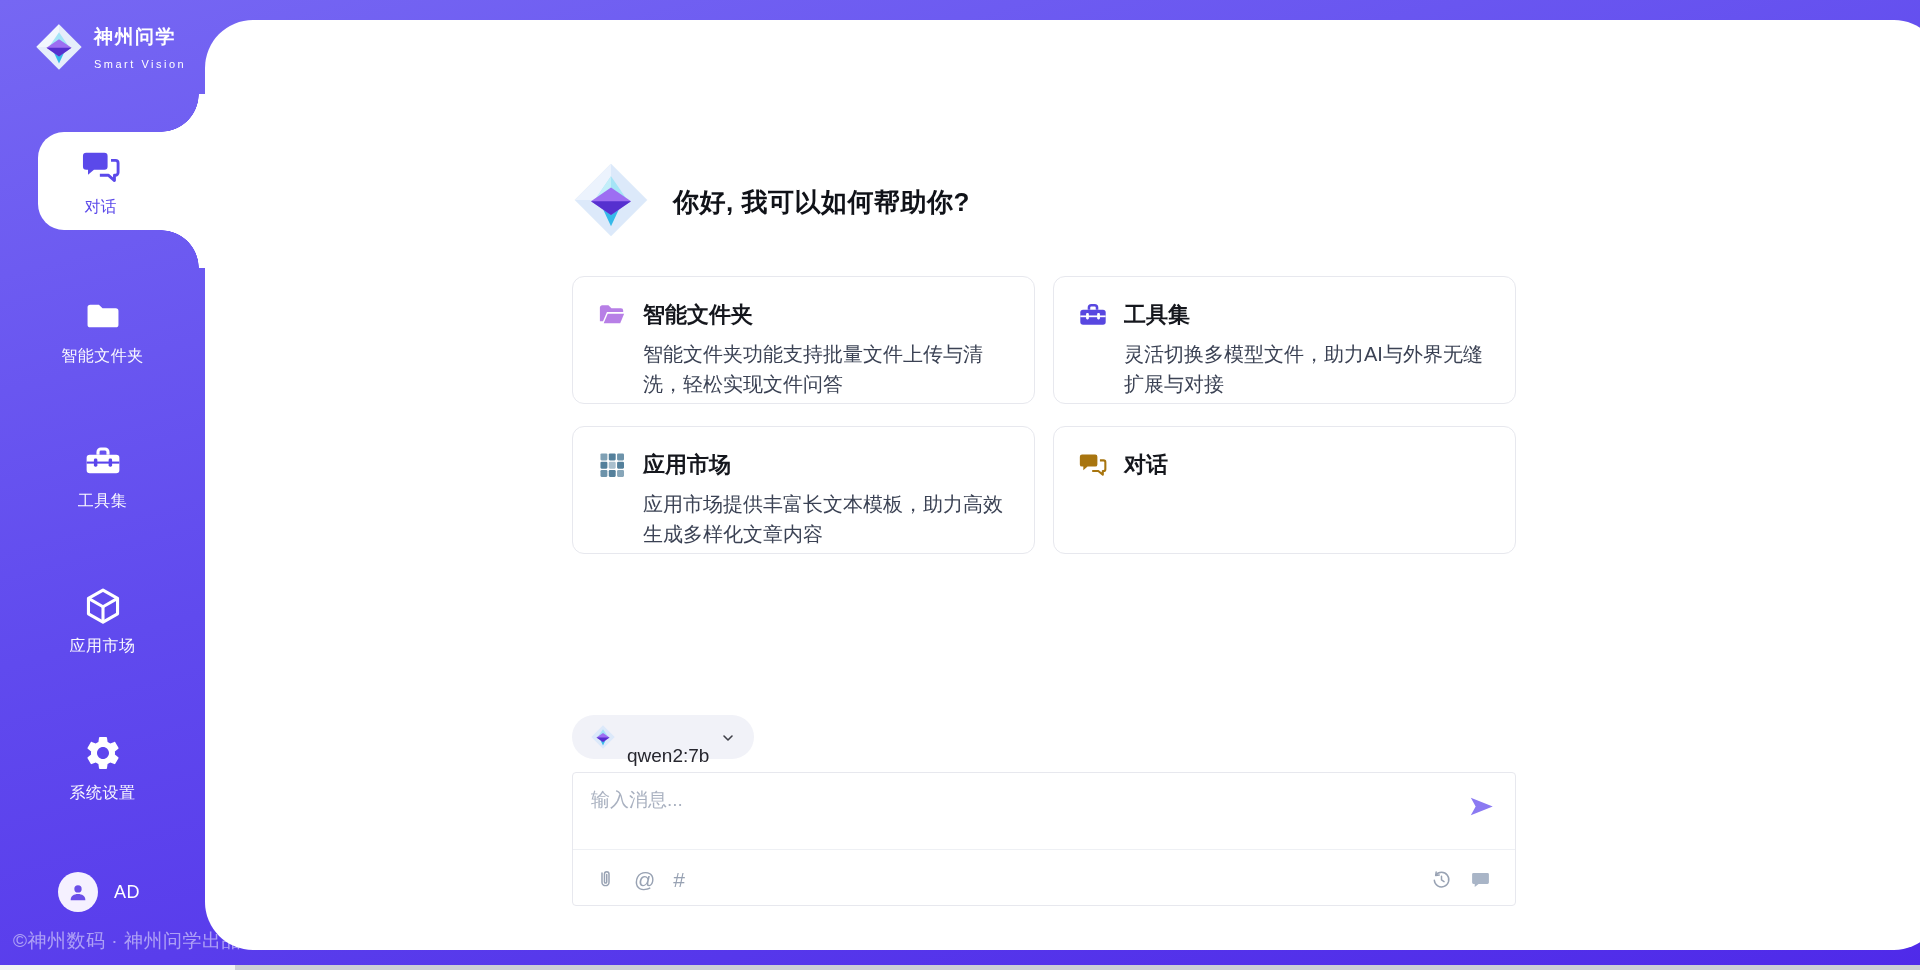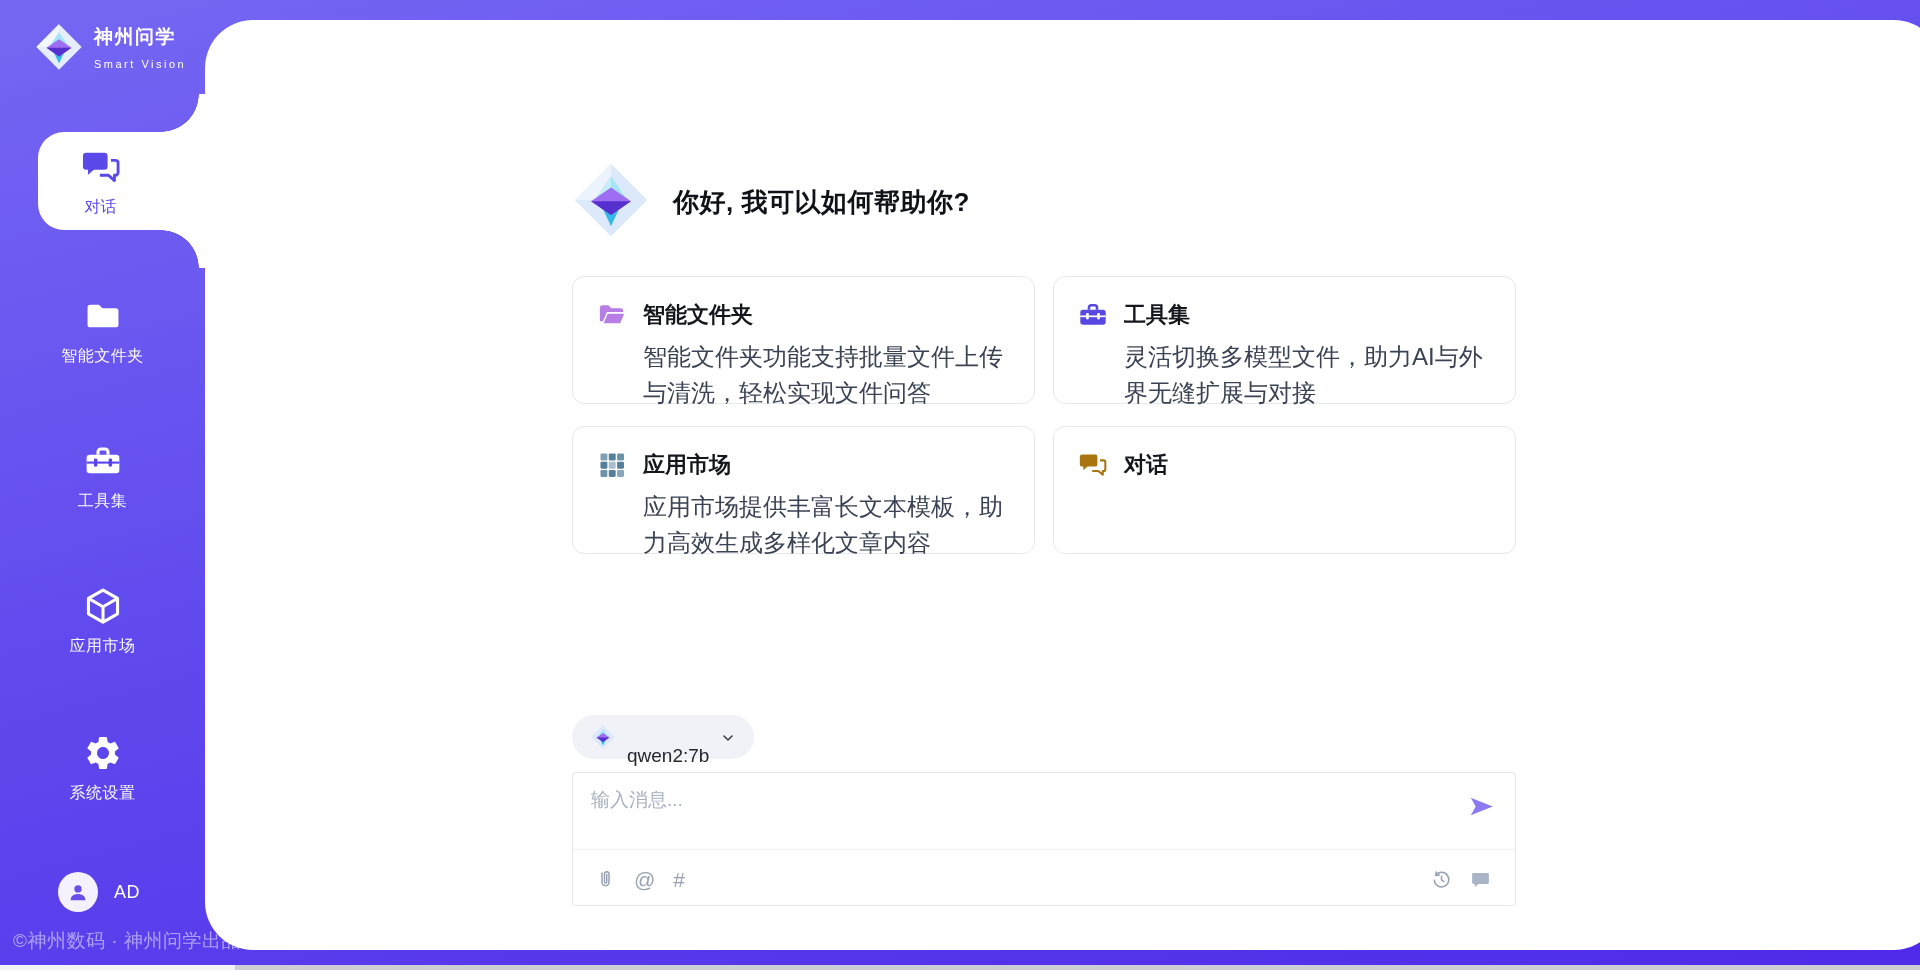--- a/index.html
+++ b/index.html
@@ -71,21 +71,21 @@
     display:grid; grid-template-columns:463px 463px; grid-auto-rows:128px;
     column-gap:18px; row-gap:22px;
   }
   .card {
     background:#fff; border:1px solid #e7e8ee; border-radius:12px;
     padding:23px 14px 0 24px; cursor:pointer;
   }
   .card-head { display:flex; align-items:center; gap:16px; margin-bottom:9px; }
   .card-icon svg { width:30px; height:30px; display:block; }
   .card-title { font-size:22px; font-weight:800; color:#15171d; }
-  .card-desc { margin-left:46px; font-size:24px; line-height:1.5; color:#3b4254; }
+  .card-desc { margin-left:46px; font-size:20px; line-height:1.5; color:#3b4254; }
 
   
   .model-pill {
     position:absolute; left:367px; top:695px; height:44px;
     display:inline-flex; align-items:center; gap:11px; padding:0 18px;
     background:#f1f2f8; border-radius:22px; cursor:pointer;
   }
   .model-pill svg.logo { width:26px; height:26px; }
   .model-value { font-size:19px; color:#26262e;margin-top:38px; }
   .model-pill .chev { width:16px; height:16px; margin-top:2px; }

